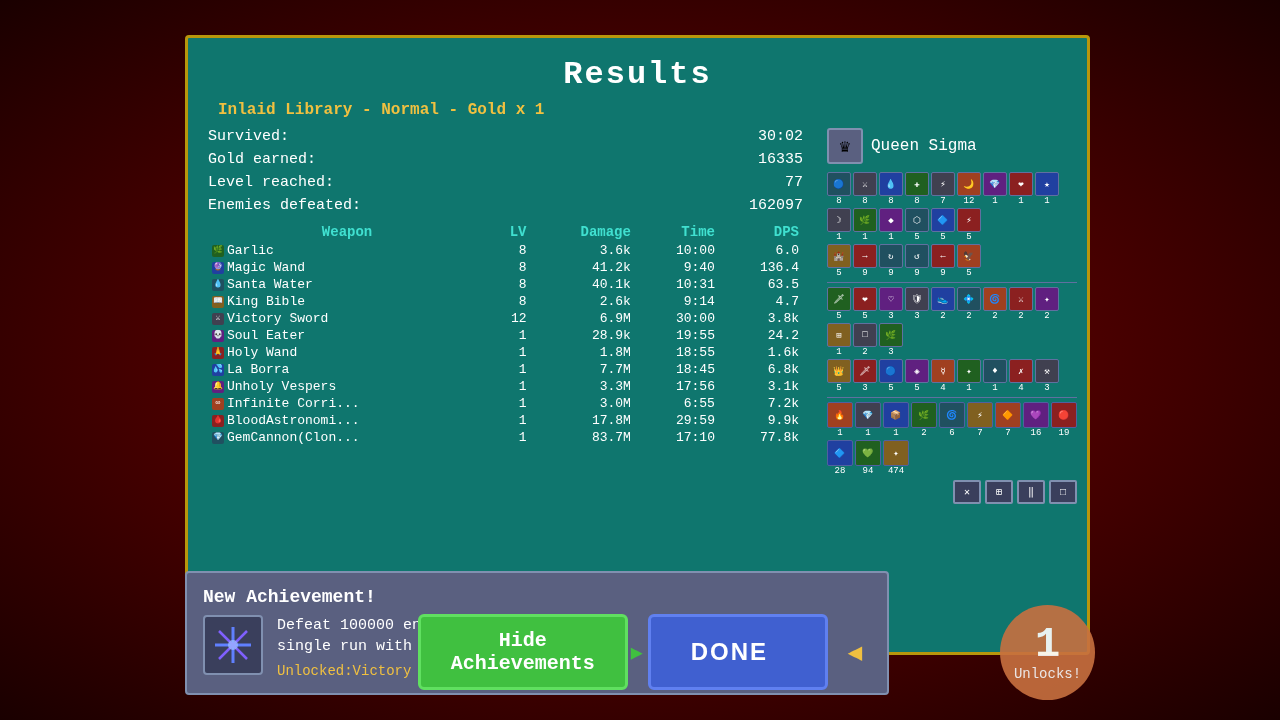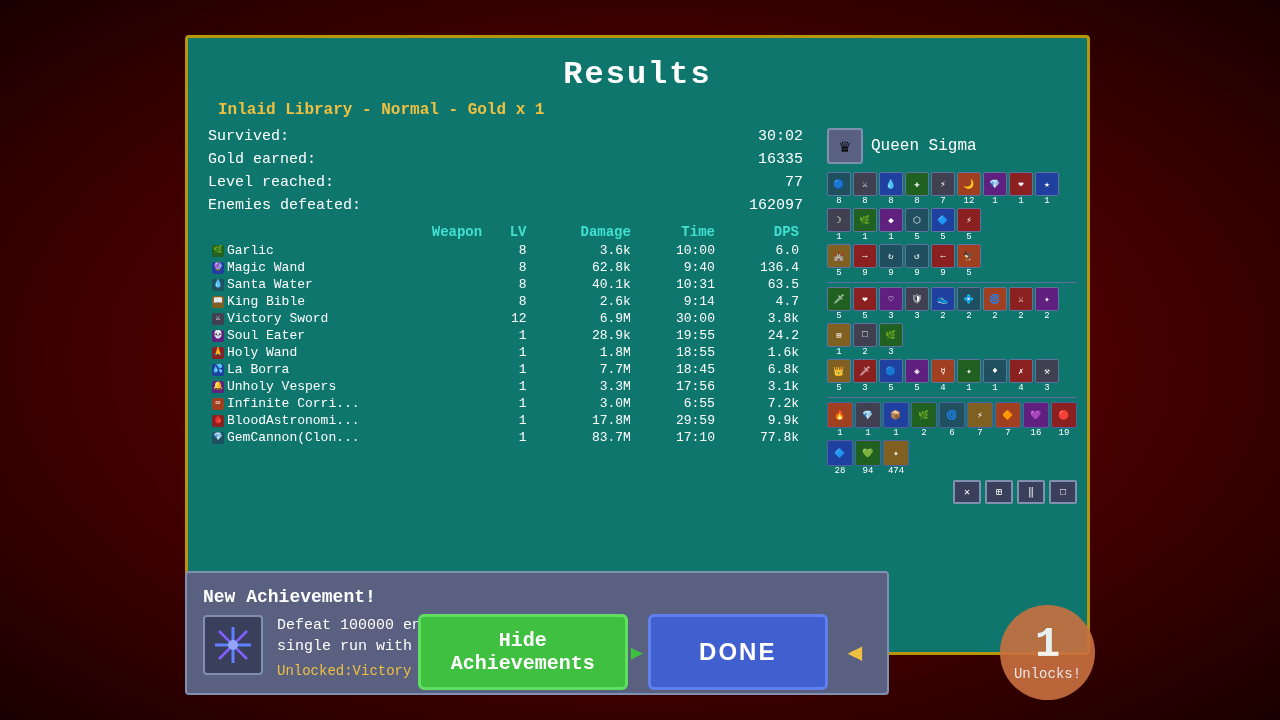--- a/index.html
+++ b/index.html
@@ -74,21 +74,21 @@
     
     .weapons-table {
       width: 100%;
       border-collapse: collapse;
       margin-top: 8px;
     }
 
     .weapons-table th {
       color: #40e0d0;
       font-size: 14px;
-      text-align: right;
+      text-align: center;
       padding: 2px 4px;
       font-family: 'Courier New', monospace;
     }
 
     .weapons-table th.right { text-align: right; }
 
     .weapons-table td {
       color: #ffffff;
       font-size: 13px;
       padding: 1px 4px;
@@ -277,21 +277,21 @@
       background: #4060d0;
       color: #ffffff;
       font-size: 24px;
       font-weight: bold;
       font-family: 'Arial', sans-serif;
       border: 3px solid #6080f0;
       border-radius: 6px;
       padding: 12px 40px;
       cursor: pointer;
       min-width: 180px;
-      text-align: center;
+      text-align: left;
       letter-spacing: 2px;
     }
 
     .arrow-icon {
       font-size: 24px;
       color: #f0c040;
       display: flex;
       align-items: center;
     }
 
@@ -427,21 +427,21 @@
       <tr>
     <td><span class="weapon-icon ic-green" style="display:inline-block;width:12px;height:12px;border-radius:2px;margin-right:3px;vertical-align:middle;font-size:8px;text-align:center;">🌿</span>Garlic</td>
     <td class="right">8</td>
     <td class="right">3.6k</td>
     <td class="right">10:00</td>
     <td class="right">6.0</td>
   </tr>
           <tr>
     <td><span class="weapon-icon ic-blue" style="display:inline-block;width:12px;height:12px;border-radius:2px;margin-right:3px;vertical-align:middle;font-size:8px;text-align:center;">🔮</span>Magic Wand</td>
     <td class="right">8</td>
-    <td class="right">62.8k</td>
+    <td class="right">41.2k</td>
     <td class="right">9:40</td>
     <td class="right">136.4</td>
   </tr>
           <tr>
     <td><span class="weapon-icon ic-teal" style="display:inline-block;width:12px;height:12px;border-radius:2px;margin-right:3px;vertical-align:middle;font-size:8px;text-align:center;">💧</span>Santa Water</td>
     <td class="right">8</td>
     <td class="right">40.1k</td>
     <td class="right">10:31</td>
     <td class="right">63.5</td>
   </tr>

